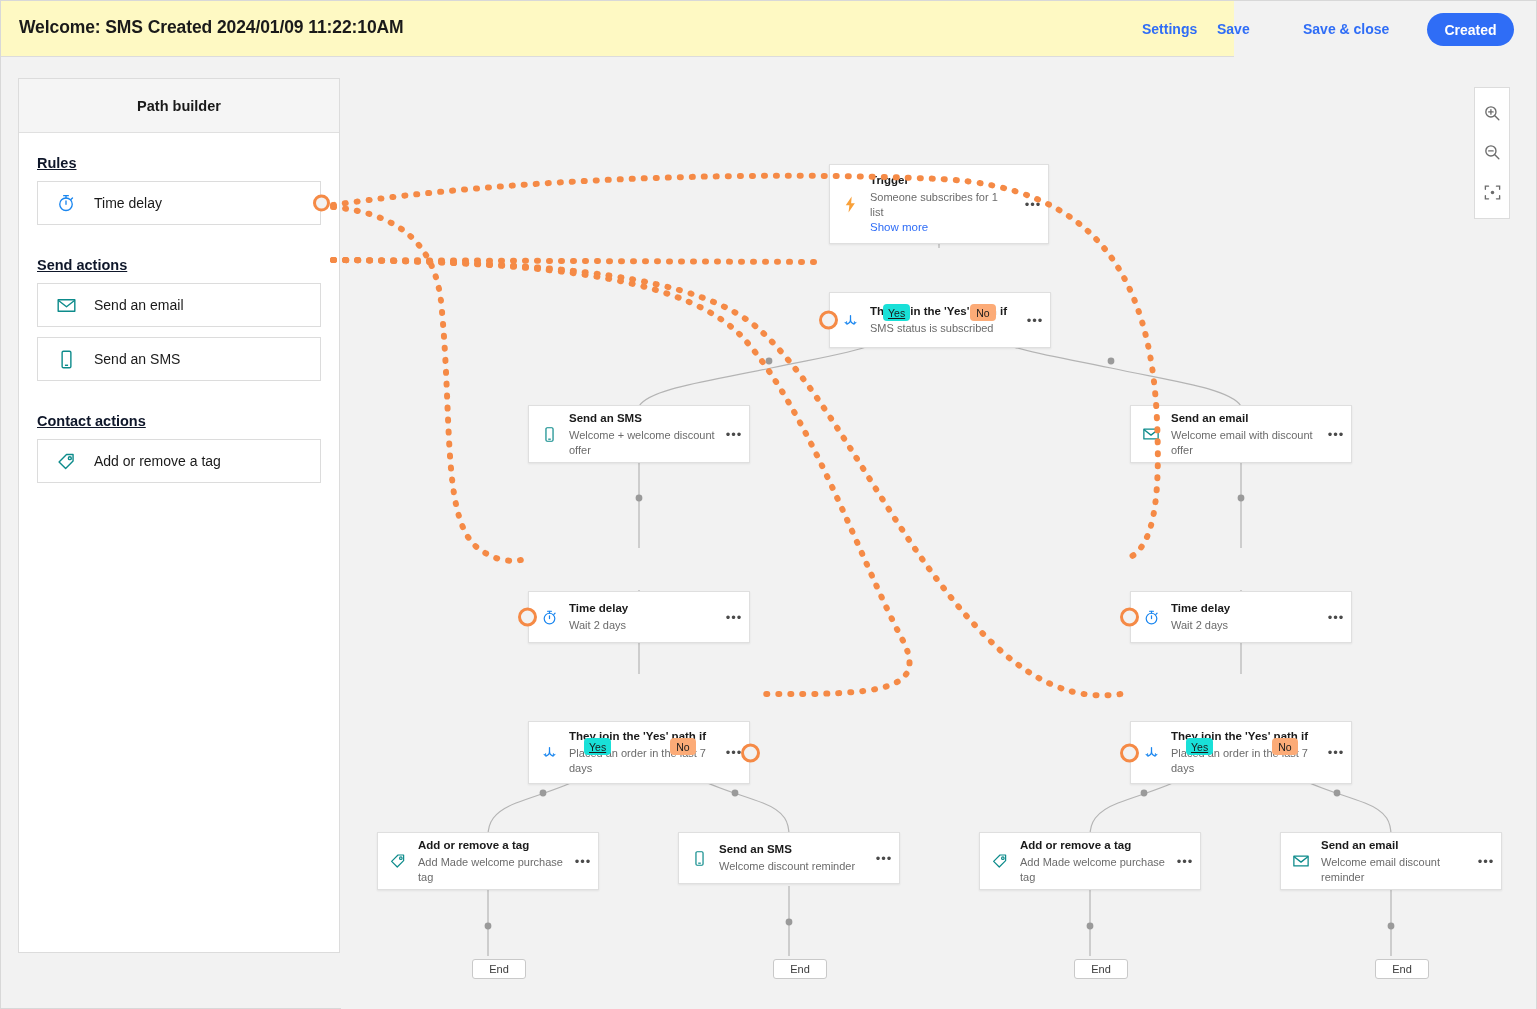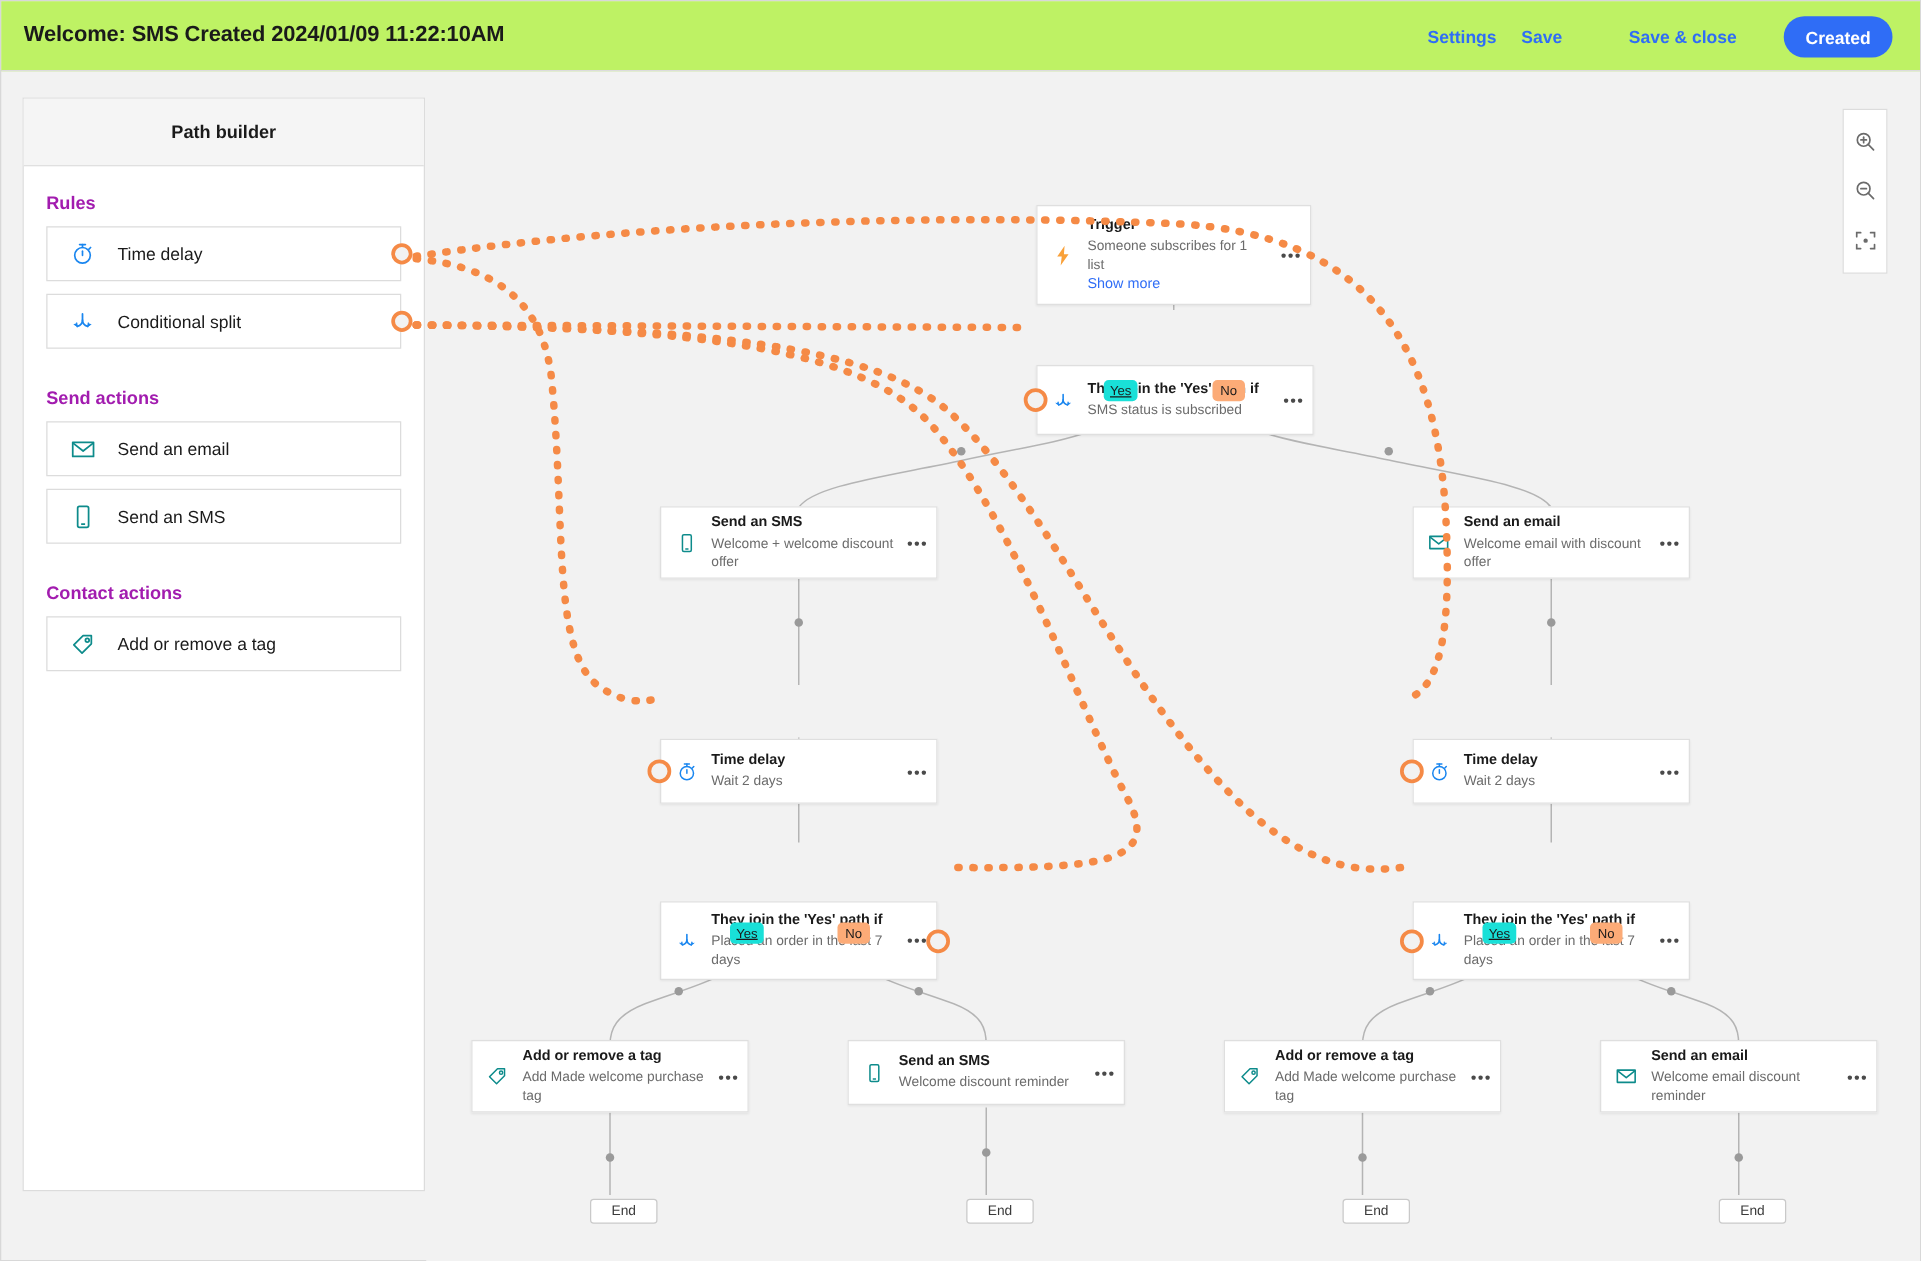--- a/index.html
+++ b/index.html
@@ -12,22 +12,22 @@
   #app {
     position: relative;
     width: 1537px; height: 1009px;
     border: 1px solid #d8d8d8;
     background: #f2f2f2;
   }
 
   
   #header {
     position: absolute; left: 0; top: 0;
-    width: 1535px; height: 56px;
-    background: #bef264;
+    width: 1233px; height: 56px;
+    background: #fef9c3;
     border-bottom: 1px solid #dcdcdc;
   }
   #page-title {
     position: absolute; left: 18px; top: 16px;
     font-size: 17.5px; font-weight: bold;
     color: #1a1a1a; letter-spacing: -0.1px;
   }
   .hdr-link {
     position: absolute; top: 20px;
     font-size: 14px; font-weight: bold;
@@ -58,22 +58,23 @@
   #sidebar-header {
     height: 54px;
     background: #f5f5f5;
     border-bottom: 1px solid #e0e0e0;
     display: flex; align-items: center; justify-content: center;
   }
   #sidebar-header span {
     font-size: 14.5px; font-weight: bold; color: #1a1a1a;
   }
   .sb-section {
-    font-size: 14.5px; font-weight: bold; color: #a21caf;
+    font-size: 14.5px; font-weight: bold; color: #0f172a;
     margin: 0 0 10px 18px;
+    text-decoration: underline;
   }
   .sb-group { padding-top: 22px; }
   .palette-item {
     position: relative;
     margin: 0 18px 10px 18px;
     height: 44px;
     border: 1px solid #dcdcdc;
     background: #ffffff;
     display: flex; align-items: center;
     cursor: grab;
@@ -211,32 +212,20 @@
               <line x1="12" y1="13.5" x2="12" y2="9.5"></line>
             <line x1="9.2" y1="3.2" x2="14.8" y2="3.2"></line>
               <line x1="12" y1="3.2" x2="12" y2="6"></line>
             <line x1="18.2" y1="7.6" x2="19.8" y2="6"></line>
           </svg>
         </div>
         <div class="palette-label">Time delay</div>
         <div class="port"></div>
       </div>
 
-      <div class="palette-item">
-        <div class="palette-icon">
-          <svg width="20" height="20" viewBox="0 0 24 24" fill="none" stroke="#1a86ef" stroke-width="1.7" stroke-linecap="round">
-            <path d="M12 5 v6 c0 3 -2 5 -5 6"></path>
-              <path d="M12 11 c0 3 2 5 5 6"></path>
-            <path d="M4 15 l3 2 l-0.5 -3.5" fill="#1a86ef" stroke-width="1"></path>
-            <path d="M20 15 l-3 2 l0.5 -3.5" fill="#1a86ef" stroke-width="1"></path>
-          </svg>
-        </div>
-        <div class="palette-label">Conditional split</div>
-        <div class="port"></div>
-      </div>
     </div>
 
     <div class="sb-group">
       <div class="sb-section">Send actions</div>
 
       <div class="palette-item">
         <div class="palette-icon">
           <svg width="21" height="21" viewBox="0 0 24 24" fill="none" stroke="#0d8b8b" stroke-width="1.6" stroke-linejoin="round">
             <rect x="2.5" y="5.5" width="19" height="13"></rect>
               <path d="M2.5 6 l9.5 7.5 l9.5 -7.5"></path>

